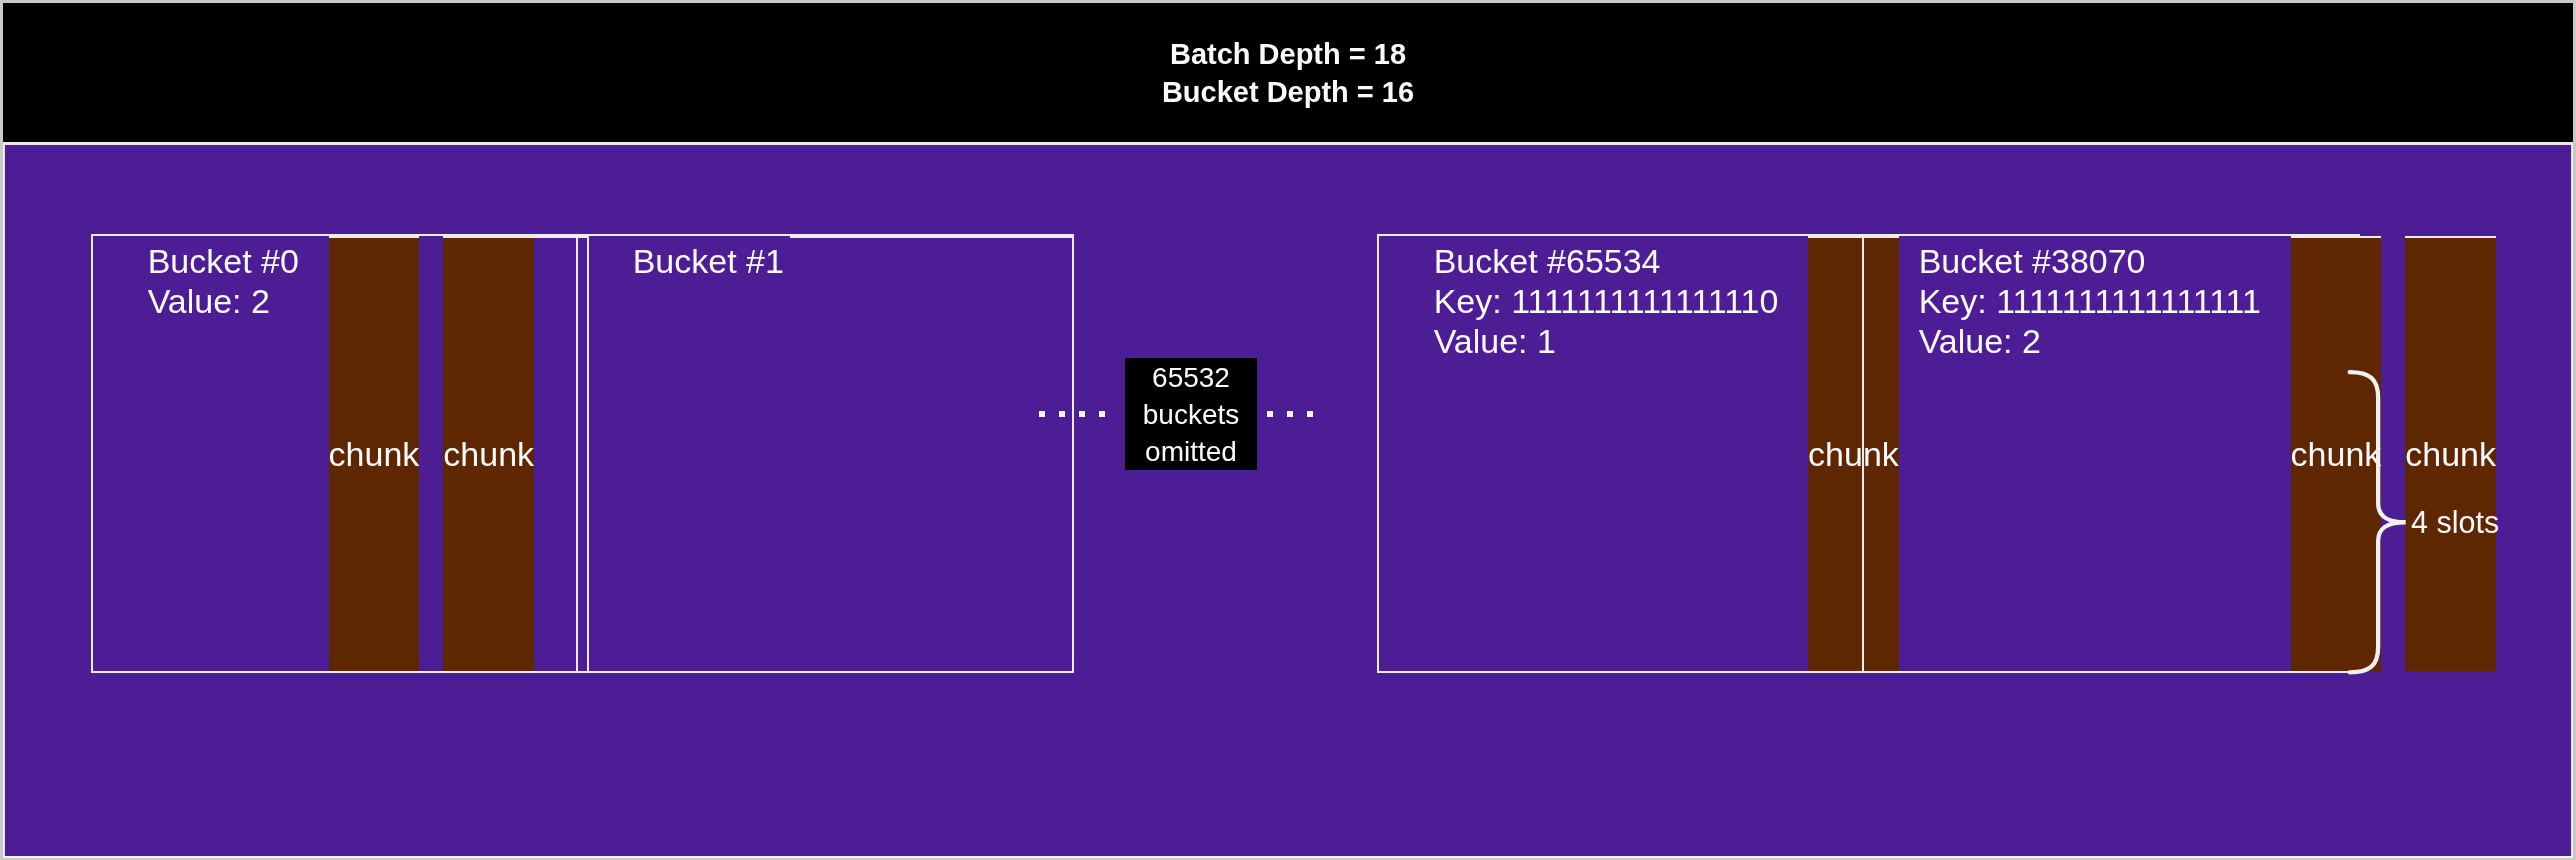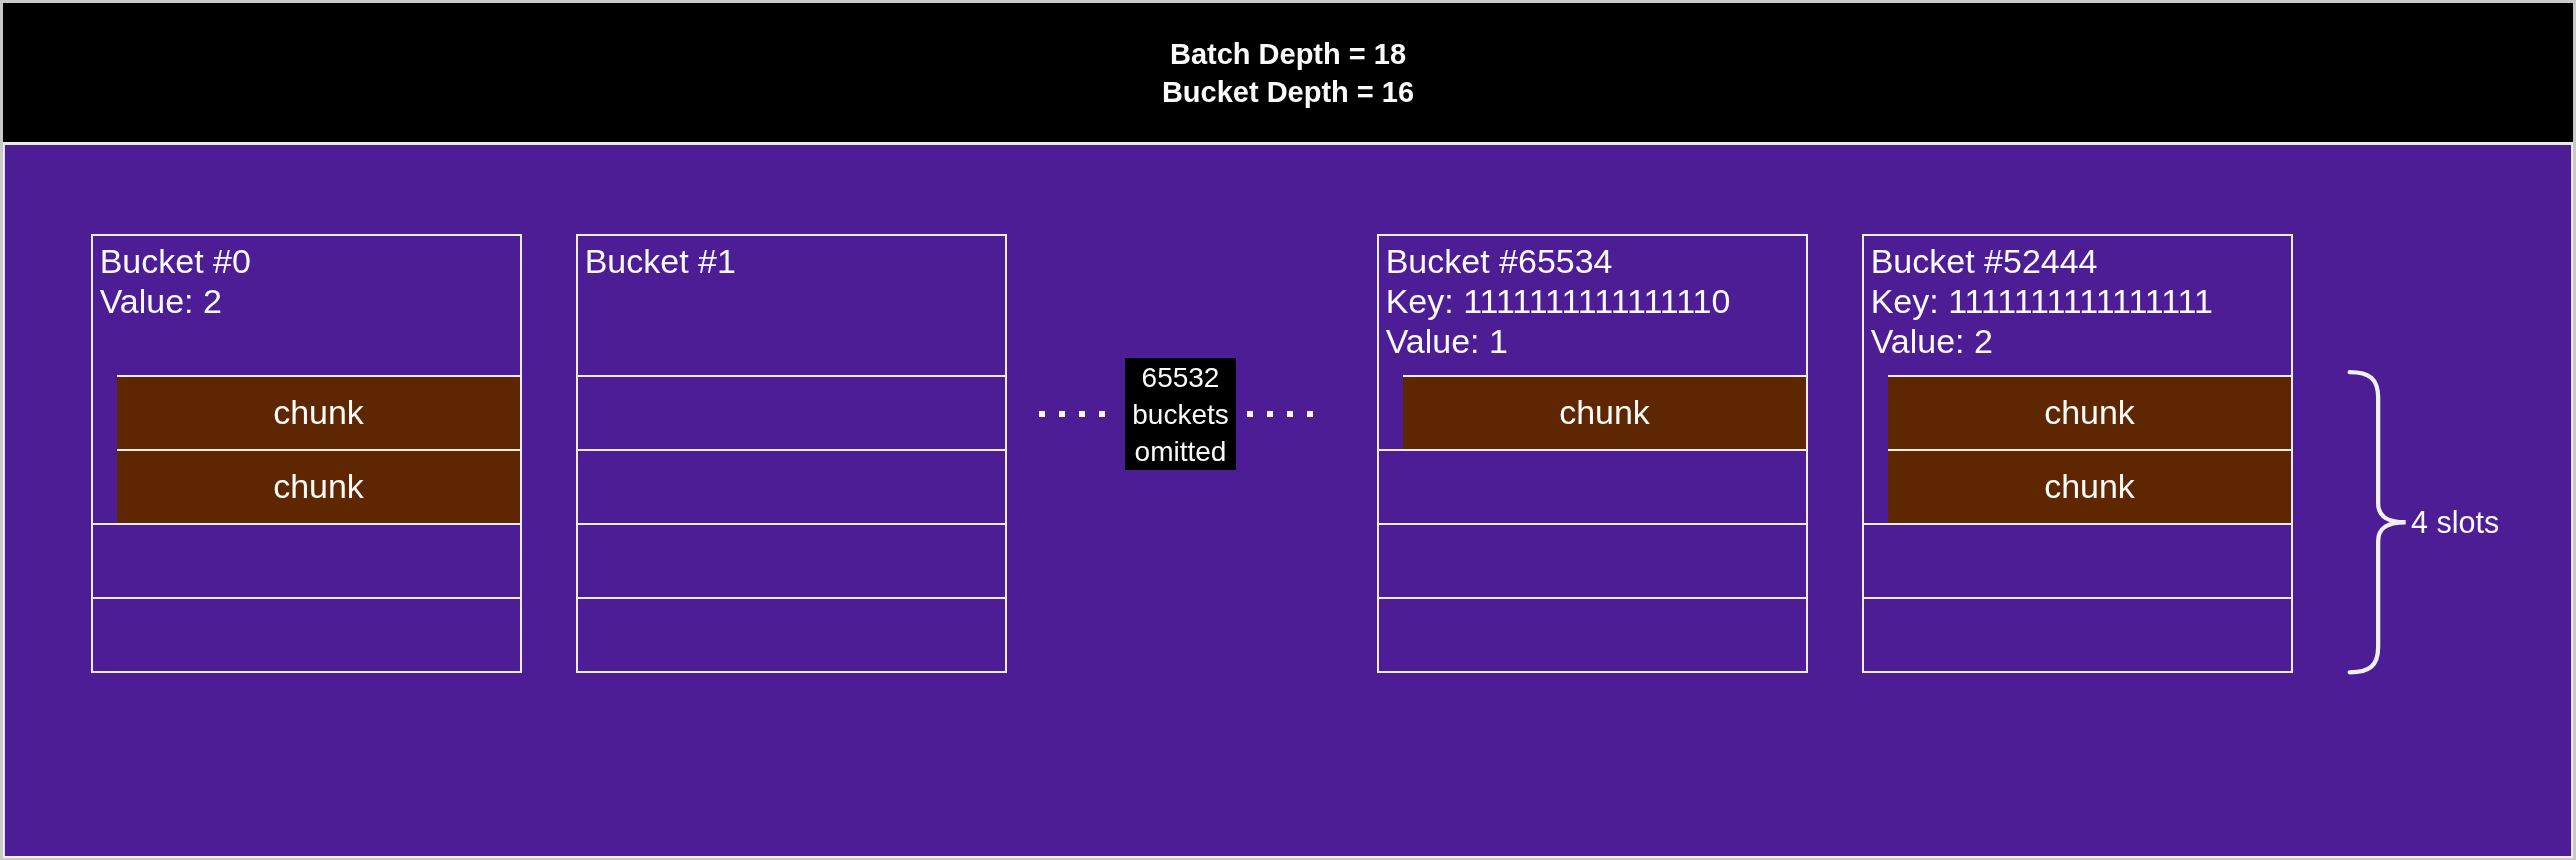--- a/index.html
+++ b/index.html
@@ -30,26 +30,27 @@
     font-size: 29px;
     font-weight: bold;
     line-height: 38px;
     text-align: center;
   }
 
   
   .bucket {
     position: absolute;
     top: 231px;
-    width: 431px;
+    width: 498px;
     height: 439px;
     box-sizing: border-box;
     border: 2.9px solid #ececec;
     display: flex;
-    flex-direction: column;
+    flex-direction: row;
+    padding-left: 48px;
   }
   .bucket-head {
     height: 134px;
     flex: none;
     padding: 4.8px 5.7px 0 6.7px;
     font-size: 34px;
     line-height: 40px;
     white-space: nowrap;
   }
   .slot {
@@ -66,21 +67,21 @@
   .dotted-seg {
     position: absolute;
     top: 408px;
     height: 5.7px;
     background-image: repeating-linear-gradient(to right, #f5f5f5 0 5.7px, transparent 5.7px 20px);
   }
   .omitted-box {
     position: absolute;
     left: 1122px;
     top: 355px;
-    width: 111px;
+    width: 132px;
     height: 112px;
     background: #000000;
     display: flex;
     flex-direction: column;
     align-items: center;
     justify-content: center;
     text-align: center;
     font-size: 28px;
     line-height: 37px;
     white-space: nowrap;
@@ -143,21 +144,21 @@
       <div>Value: 1</div>
     </div>
     <div class="slot filled">chunk</div>
     <div class="slot"></div>
     <div class="slot"></div>
     <div class="slot"></div>
   </div>
 
   <div class="bucket" style="left:1859px">
     <div class="bucket-head">
-      <div>Bucket #52444</div>
+      <div>Bucket #38070</div>
       <div>Key: 1111111111111111</div>
       <div>Value: 2</div>
     </div>
     <div class="slot filled">chunk</div>
     <div class="slot filled">chunk</div>
     <div class="slot"></div>
     <div class="slot"></div>
   </div>
 
   <svg class="brace-svg" width="76" height="324" viewBox="0 0 80 340">

